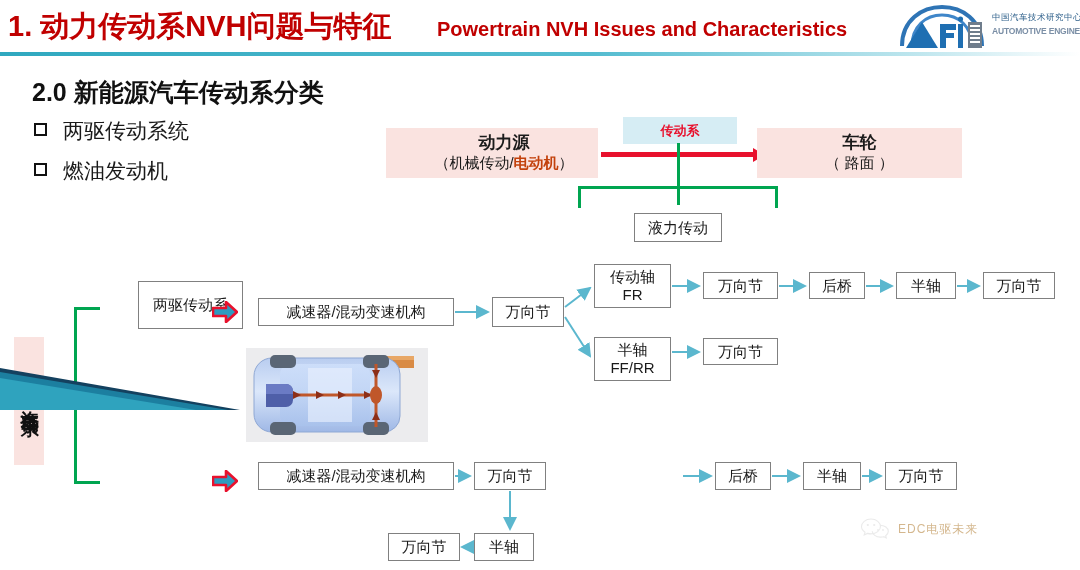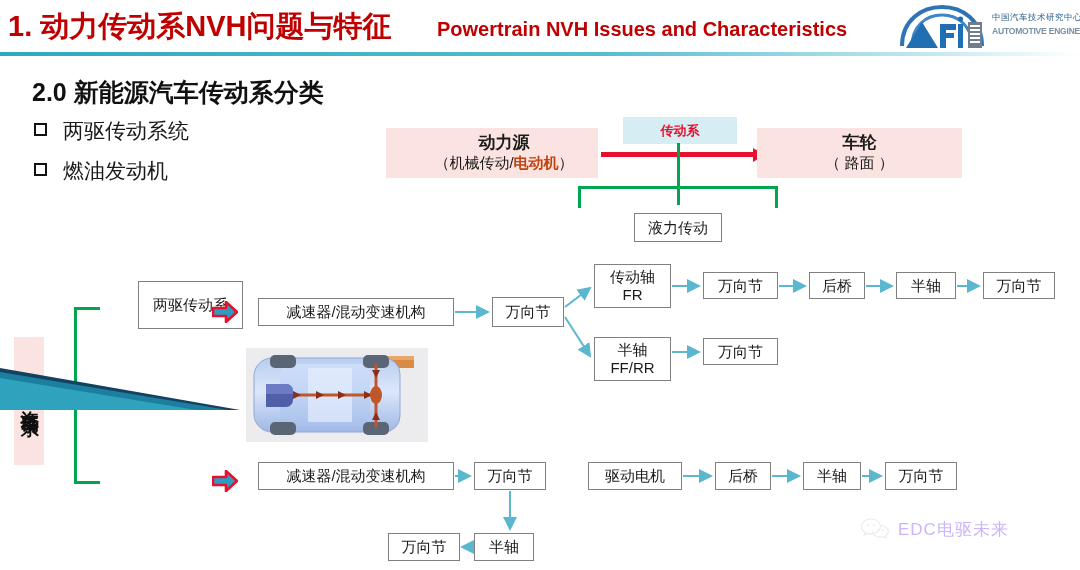--- a/index.html
+++ b/index.html
@@ -133,21 +133,21 @@
   #box-hs3   { left: 803px; top: 462px; width: 58px; height: 28px; }
   #box-uj7   { left: 885px; top: 462px; width: 72px; height: 28px; }
 
   
   #car-wrap { position: absolute; left: 246px; top: 348px; width: 182px; height: 94px;
               background: #EDEDEF; }
 
   
   #wm { position: absolute; left: 860px; top: 512px; width: 210px; height: 34px;
         display: flex; align-items: center; gap: 8px; opacity: .45; }
-  #wm-text { font-size: 17px; color: #8b5cf6; letter-spacing: 1px; white-space: nowrap; }
+  #wm-text { font-size: 12px; color: #a16207; letter-spacing: 1px; white-space: nowrap; }
 
   
   #decor { position: absolute; left: 0; bottom: 0; width: 240px; height: 48px; }
 </style>
 </head>
 <body>
 
 <div id="slide">
 
   <div id="header">
@@ -283,21 +283,20 @@
   <div class="wbox" id="box-uj2">万向节</div>
   <div class="wbox" id="box-axle">后桥</div>
   <div class="wbox" id="box-hs1">半轴</div>
   <div class="wbox" id="box-uj3">万向节</div>
   <div class="wbox" id="box-uj4">万向节</div>
 
   <div class="wbox" id="box-gear2">减速器/混动变速机构</div>
   <div class="wbox" id="box-uj5">万向节</div>
   <div class="wbox" id="box-hs2">半轴</div>
   <div class="wbox" id="box-uj6">万向节</div>
-  <div class="wbox" id="box-motor">驱动电机</div>
   <div class="wbox" id="box-axle2">后桥</div>
   <div class="wbox" id="box-hs3">半轴</div>
   <div class="wbox" id="box-uj7">万向节</div>
 
   <svg style="position:absolute;left:0;top:0;width:1080px;height:570px;pointer-events:none">
     <defs>
       <marker id="ah" markerWidth="7" markerHeight="7" refX="6" refY="3.5" orient="auto">
         <path d="M0 0 L7 3.5 L0 7 Z" fill="#5BB7CE"></path>
       </marker>
     </defs>

